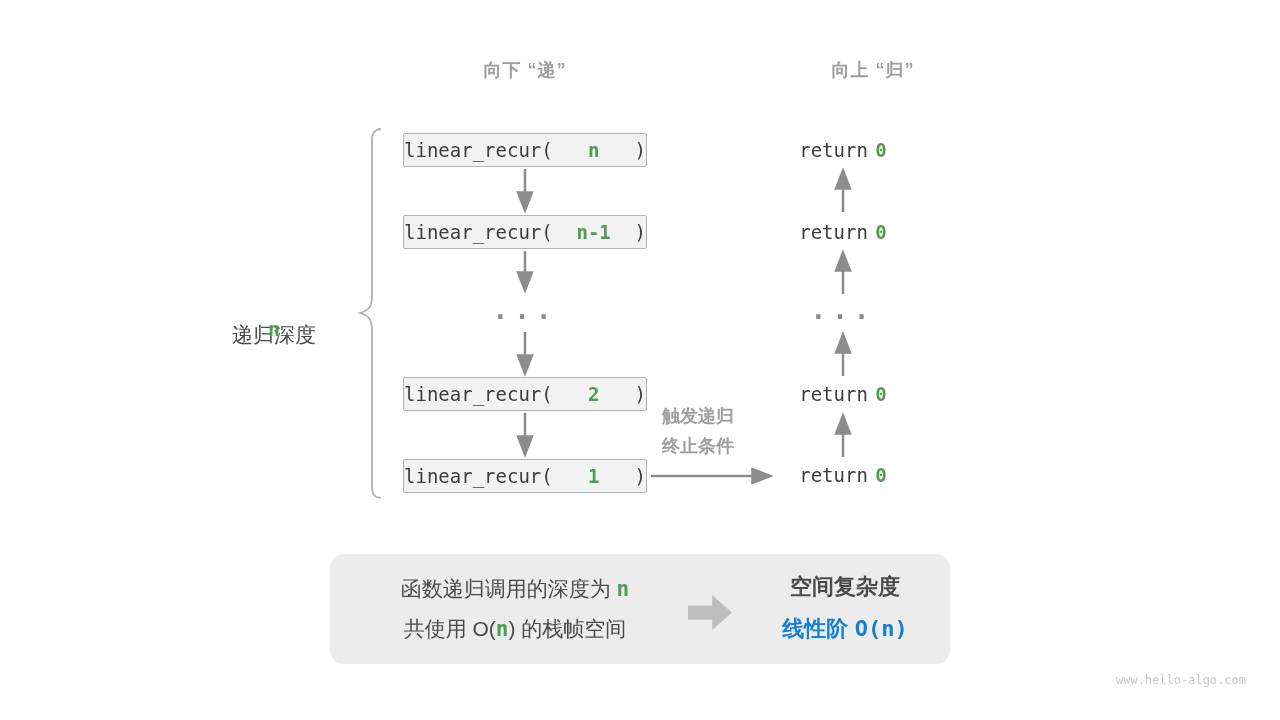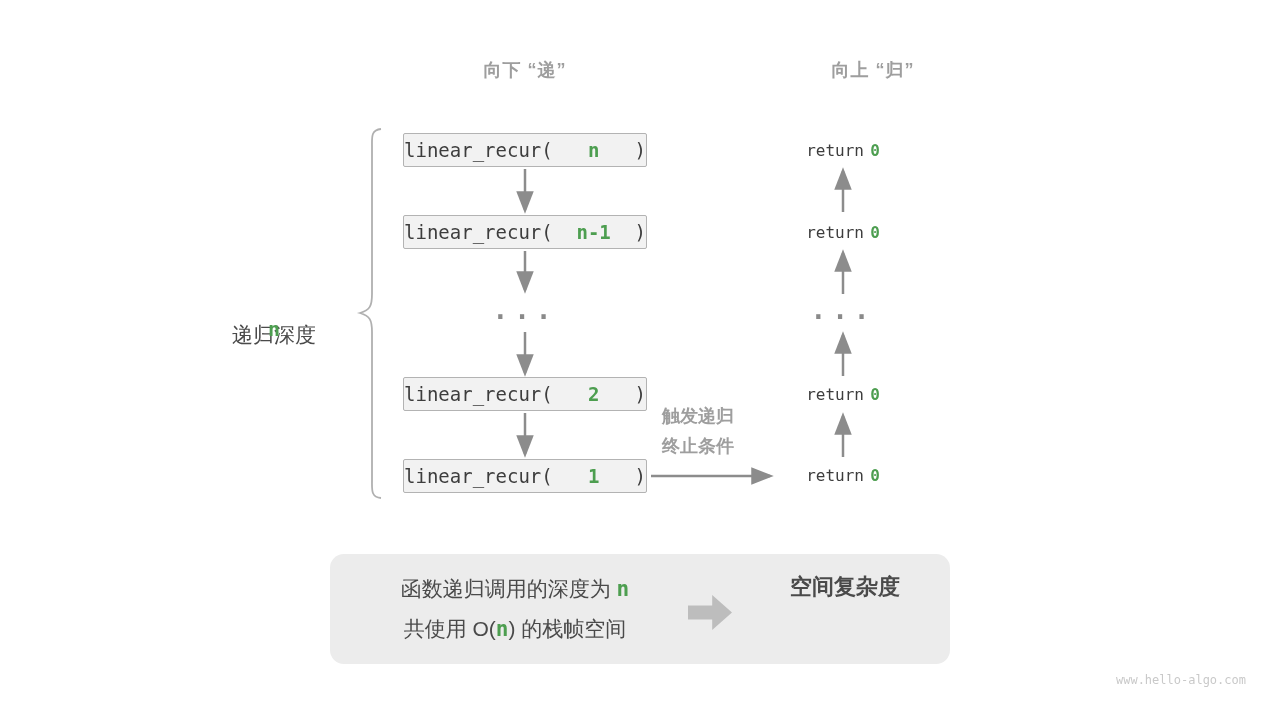--- a/index.html
+++ b/index.html
@@ -37,21 +37,21 @@
     font-size:26px;font-weight:bold;color:#8a8a8a;
     letter-spacing:6px;text-align:center;line-height:10px;
   }
   #dots-left{left:455px;top:305px;width:140px;}
   #dots-right{left:773px;top:305px;width:140px;}
 
   
   .return-stmt{
     left:763px;width:160px;height:24px;
     display:flex;align-items:center;justify-content:center;
-    font-size:16px;color:#3d3d3d;
+    font-size:19px;color:#3d3d3d;
   }
   #return-0{top:138px;}
   #return-1{top:220px;}
   #return-2{top:382px;}
   #return-3{top:463px;}
   .return-val{color:#4d9e50;font-weight:bold;margin-left:0.65ch;}
 
   
   #depth-label{left:220px;top:281px;width:108px;text-align:center;
     font-size:21px;color:#4a4a4a;margin-top:40px;}
@@ -163,15 +163,16 @@
 </div>
 
 <div class="abs" id="summary-panel"></div>
 <div class="abs" id="summary-left">
   <div><span>函数递归调用的深度为</span><span class="inline-val mono">n</span></div>
   <div><span>共使用 O(</span><span class="inline-val-tight mono">n</span><span>) 的栈帧空间</span></div>
 </div>
 <div class="abs" id="block-arrow"></div>
 <div class="abs" id="summary-right">
   <div id="summary-title">空间复杂度</div>
+  <div id="summary-complexity"><span>线性阶</span><span class="cx-val mono">O(n)</span></div>
 </div>
 
 <div class="abs mono" id="watermark">www.hello-algo.com</div>
 
 </body></html>

